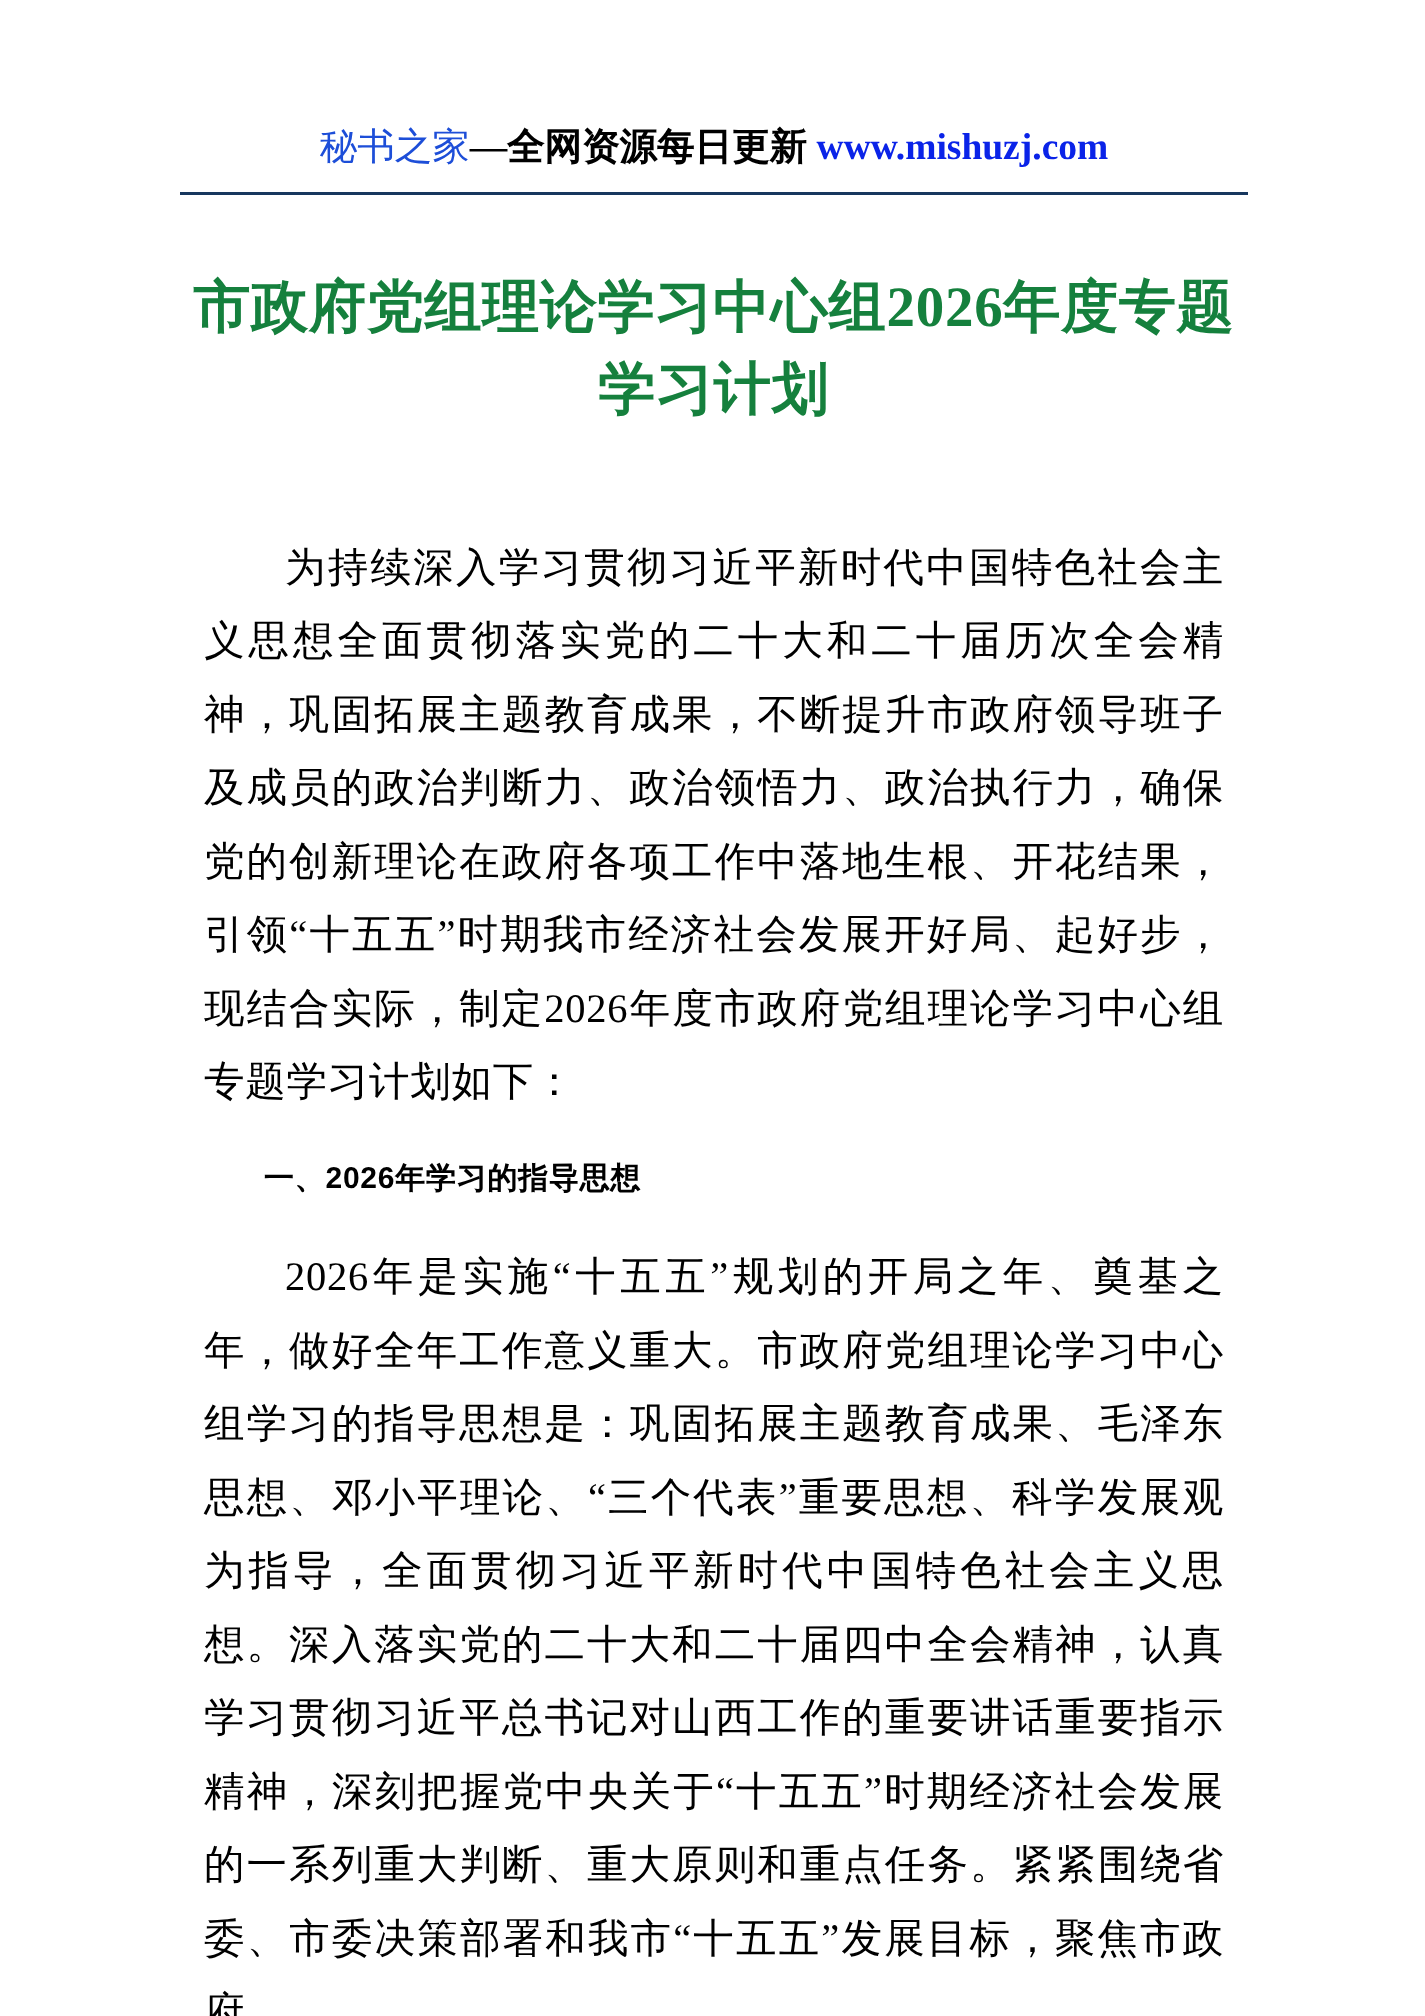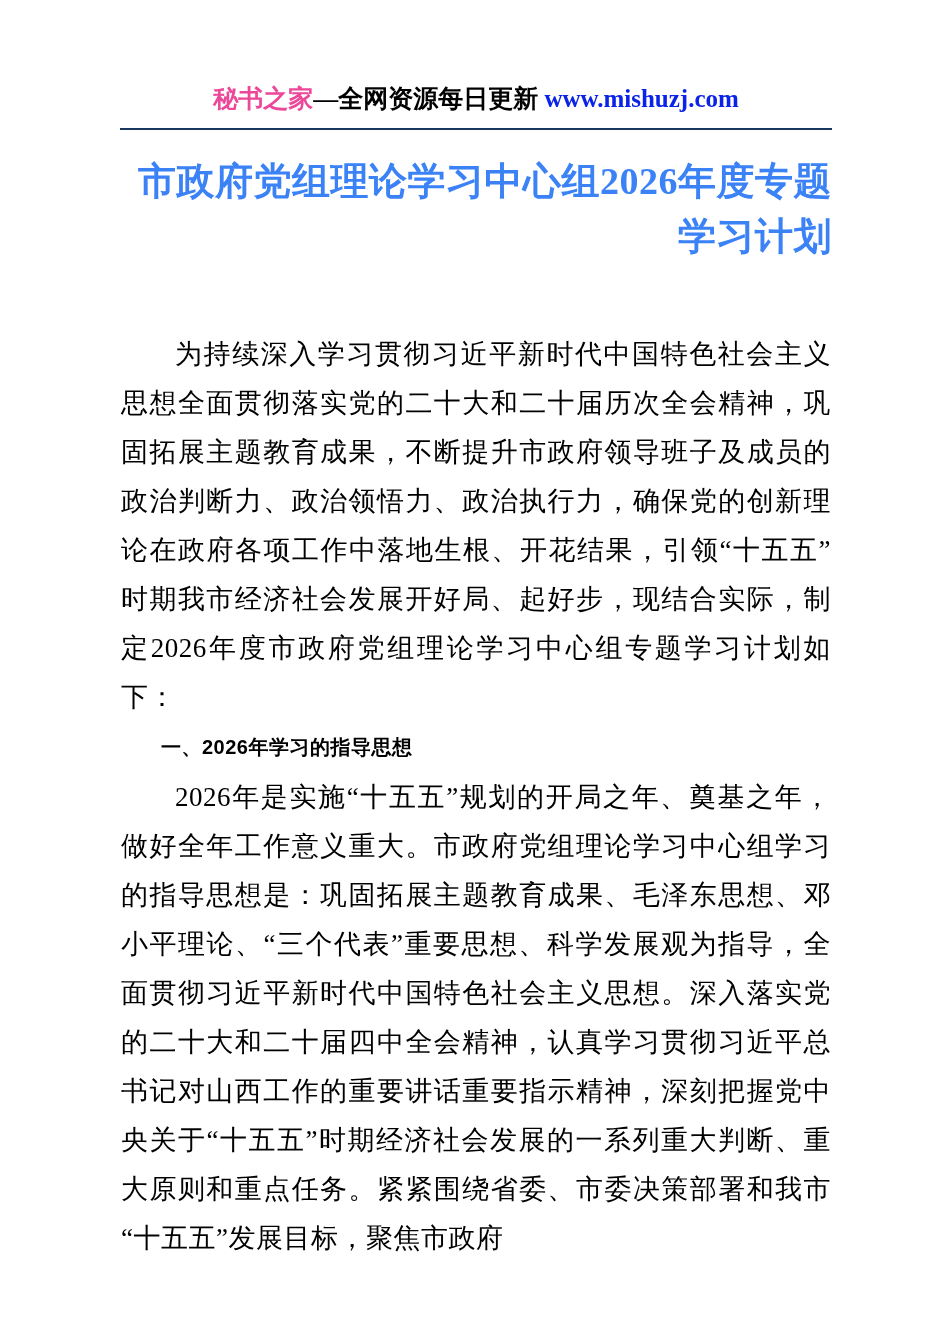--- a/index.html
+++ b/index.html
@@ -19,55 +19,55 @@
     color: #000000;
   }
   
   .site-header {
     text-align: center;
     font-size: 25px;
     line-height: 1.2;
     white-space: nowrap;
   }
   .site-header .brand {
-    color: #ec4899;
-    font-weight: bold;
+    color: #1d4ed8;
+    font-weight: normal;
     text-align: right;
   }
   .site-header .tagline {
     color: #000000;
     font-weight: bold;
   }
   .site-header .url {
     color: #0a23e8;
     font-weight: bold;
     text-decoration: none;
     cursor: pointer;
   }
   .header-rule {
     border: none;
     border-top: 2px solid #17375e;
     margin: 14px 0 0 0;
   }
   
   .doc-title {
-    margin: 24px 0 0 0;
-    text-align: right;
+    margin: 48px 0 0 0;
+    text-align: center;
     font-size: 38px;
     line-height: 1.45;
     font-weight: bold;
-    color: #3b82f6;
+    color: #15803d;
     letter-spacing: 0.5px;
   }
   
   .doc-body {
     margin-top: 66px;
   }
   .para {
-    margin: 1px;
+    margin: 16px;
     font-size: 27px;
     line-height: 49px;
     text-align: justify;
     text-indent: 2em;
     letter-spacing: 0.5px;
     color: #000000;
   }
   .para.heading {
     font-weight: bold;
     font-family: "Liberation Sans", "DejaVu Sans", sans-serif;

